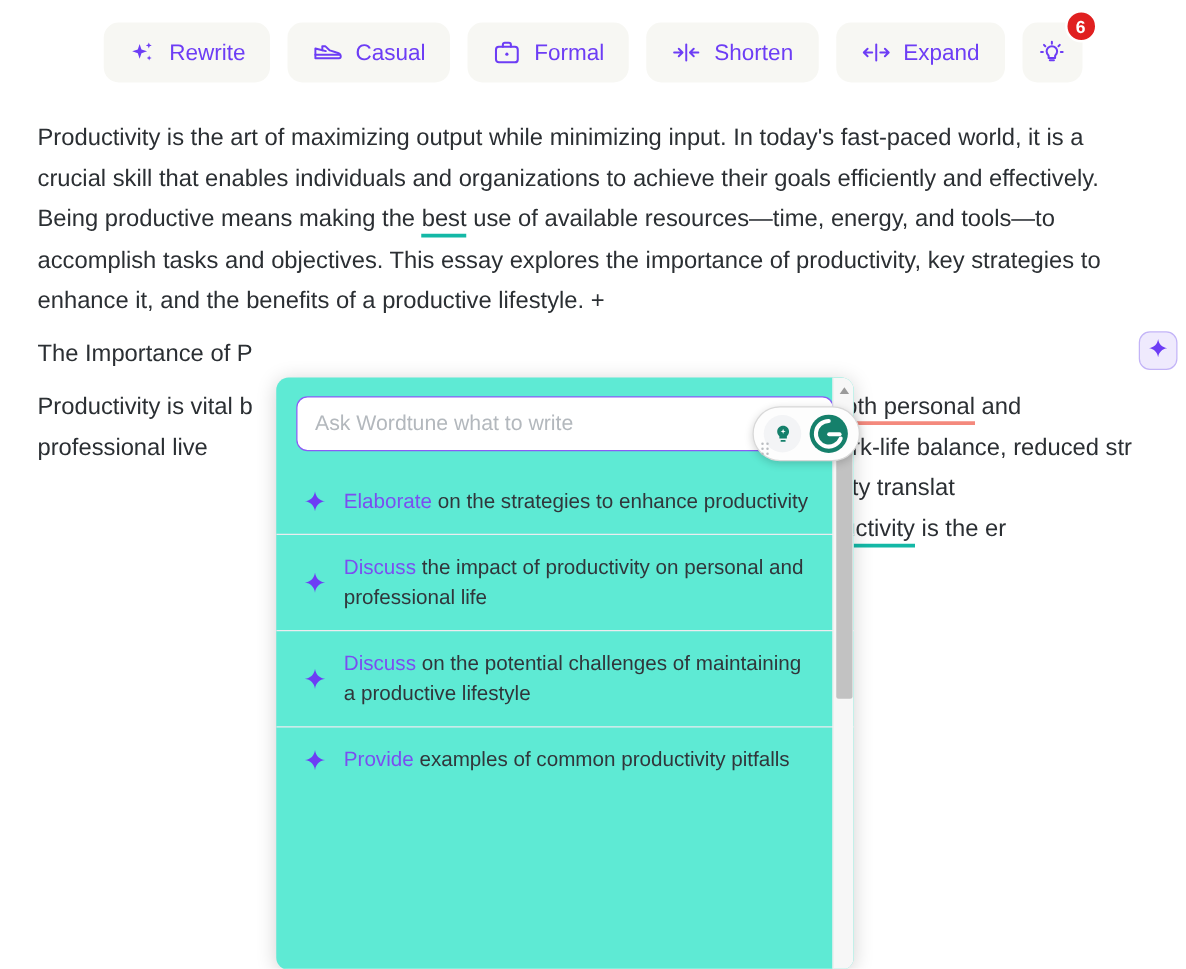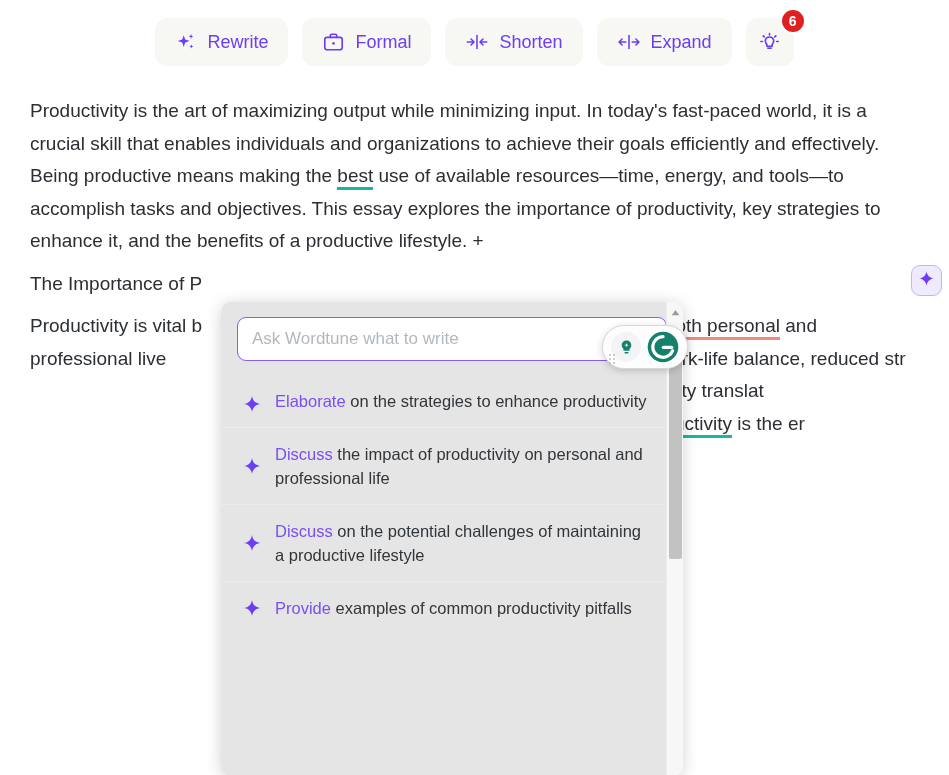--- a/index.html
+++ b/index.html
@@ -79,21 +79,21 @@
     border-radius: 9px;
     display: flex; align-items: center; justify-content: center;
     cursor: pointer;
   }
 
   
   .panel {
     position: absolute;
     top: 302px; left: 221px;
     width: 462px; height: 474px;
-    background: #e5e5e5;
+    background: #5eead4;
     border-radius: 10px;
     box-shadow: 0 2px 16px rgba(0,0,0,0.18);
     overflow: hidden;
   }
   .panel-inner { position: absolute; inset: 0; padding: 0; }
   .ask-wrap { padding: 15px 16px 0 16px; }
   .ask-input {
     width: 430px; height: 44px;
     border: 1.5px solid #8b5cf6;
     border-radius: 9px;
@@ -110,21 +110,21 @@
     font-size: 15px; font-weight: bold;
     color: #5b6470;
   }
   .sugg-list { margin-top: 14px; }
   .sugg {
     display: flex; align-items: center; gap: 14px;
     padding: 14px 30px 14px 22px;
     border-top: 1px solid #ececef;
     cursor: pointer;
   }
-  .sugg:first-child { border-top: none; align-items: flex-end; }
+  .sugg:first-child { border-top: none; }
   .sugg-text {
     font-size: 16.5px; line-height: 24px; color: #31363b;
   }
   .sugg-verb { color: #7b4ef0; }
   .sugg-ico { flex: 0 0 auto; width: 18px; height: 18px; }
 
   
   .sb-track {
     position: absolute; top: 0; right: 0;
     width: 17px; height: 474px;
@@ -182,20 +182,30 @@
       <span class="ico">
         <svg width="22" height="22" viewBox="0 0 24 24" fill="#6d3df5">
           <path d="M9.5 4.5 L11.1 9.4 L16 11 L11.1 12.6 L9.5 17.5 L7.9 12.6 L3 11 L7.9 9.4 Z"></path>
           <path d="M17.5 3.2 L18.2 5.1 L20.1 5.8 L18.2 6.5 L17.5 8.4 L16.8 6.5 L14.9 5.8 L16.8 5.1 Z"></path>
           <path d="M17.8 14.6 L18.4 16.2 L20 16.8 L18.4 17.4 L17.8 19 L17.2 17.4 L15.6 16.8 L17.2 16.2 Z"></path>
         </svg>
       </span>
       <span class="lbl">Rewrite</span>
     </button>
 
+    <button class="tbtn">
+      <span class="ico">
+        <svg width="24" height="22" viewBox="0 0 26 22" fill="none" stroke="#6d3df5" stroke-width="1.7" stroke-linejoin="round" stroke-linecap="round">
+          <path d="M2.5 7.5 L2.5 16 L23 16 C24 16 24.5 15.3 24.5 14.3 C24.5 12.5 23 11.6 20.8 11 L15 9.2 L11 5.5 L8.5 5.5 L8.5 9 L2.5 7.5 Z"></path>
+          <path d="M2.5 13 L23.6 13"></path>
+          <path d="M8.5 9 L11.6 9.8"></path>
+        </svg>
+      </span>
+      <span class="lbl">Casual</span>
+    </button>
 
     <button class="tbtn">
       <span class="ico">
         <svg width="23" height="22" viewBox="0 0 24 24" fill="none" stroke="#6d3df5" stroke-width="1.8" stroke-linejoin="round" stroke-linecap="round">
           <rect x="2.5" y="7" width="19" height="13.5" rx="2.5"></rect>
           <path d="M8.5 7 V5.2 C8.5 4.2 9.2 3.5 10.2 3.5 H13.8 C14.8 3.5 15.5 4.2 15.5 5.2 V7"></path>
           <circle cx="12" cy="13.5" r="1.4" fill="#6d3df5" stroke="none"></circle>
         </svg>
       </span>
       <span class="lbl">Formal</span>

